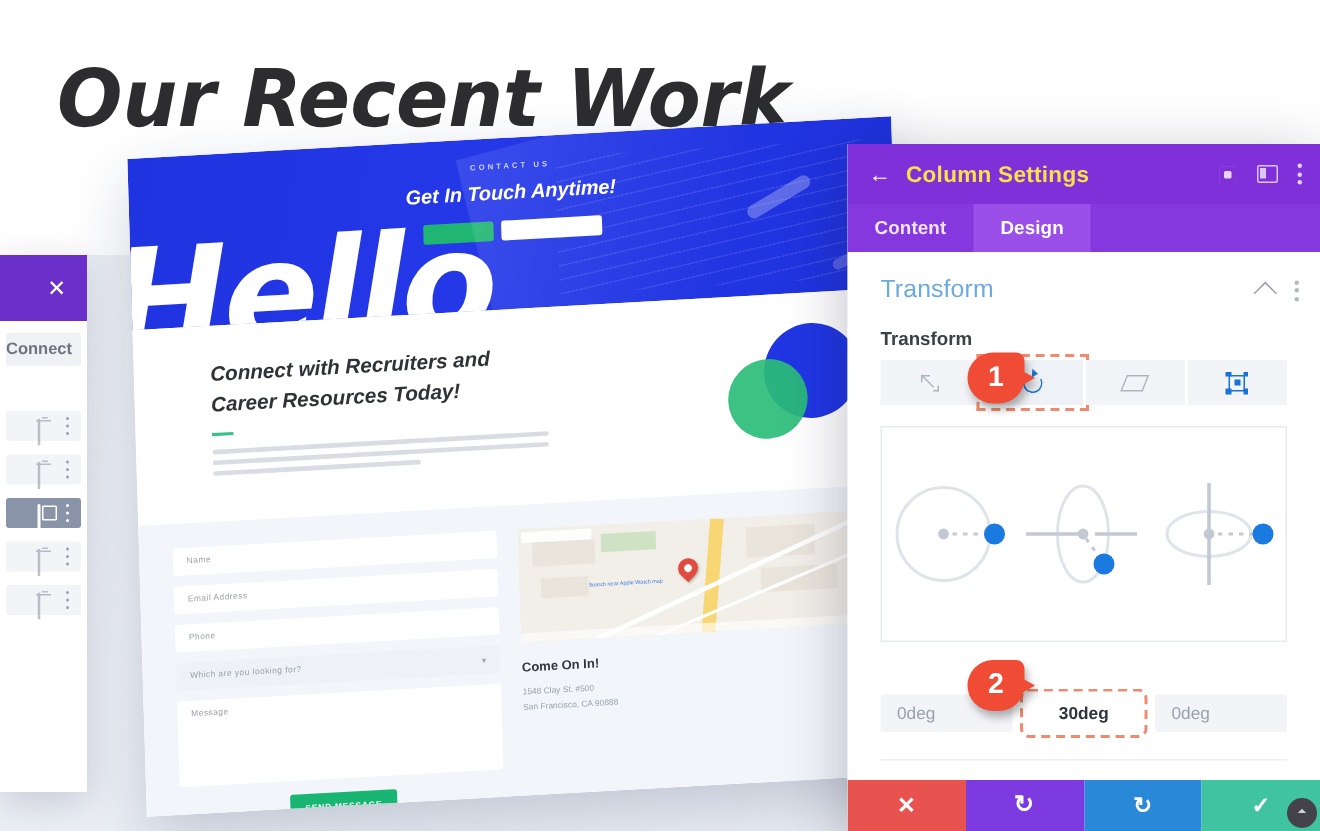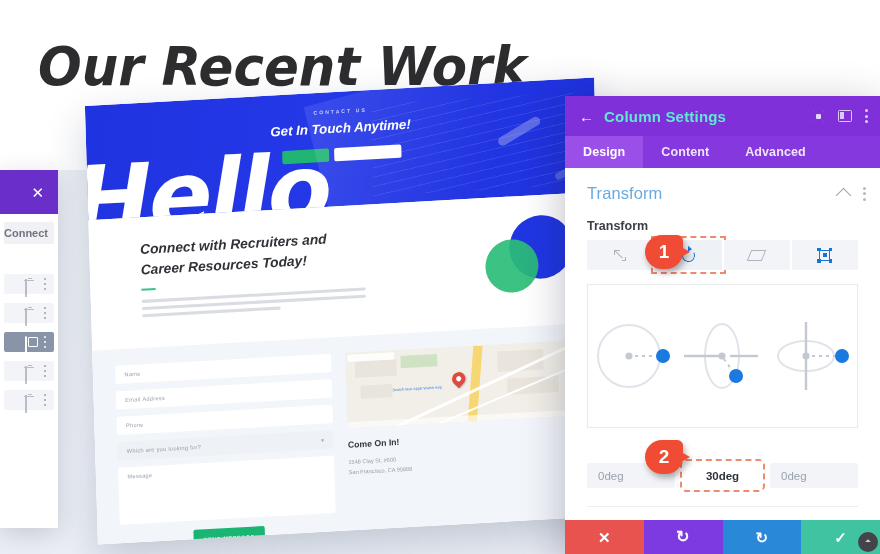--- a/index.html
+++ b/index.html
@@ -195,21 +195,21 @@
     position:absolute; right: 0; top: 96px; width: 315px; height: 458px;
     background: #ffffff;
     box-shadow: 0 10px 40px rgba(20,20,50,0.28);
     display:flex; flex-direction:column; overflow:hidden;
   }
   .s-header {
     height: 40px; background: #7f30d8;
     display:flex; align-items:center; padding: 0 12px 0 14px; gap: 10px;
   }
   .s-back { color:#fff; font-size:15px; line-height:1; }
-  .s-title { color:#5eead4; font-size: 15px; font-weight:600; flex:1; letter-spacing:.2px; }
+  .s-title { color:#fde047; font-size: 15px; font-weight:600; flex:1; letter-spacing:.2px; }
   .s-hicons { display:flex; align-items:center; gap: 13px; }
   .ico-focus { width:13px; height:13px; position:relative; }
   .ico-focus:before { content:""; position:absolute; inset:0; border:1.4px solid #c9a7ef; border-radius:2px;
      -webkit-mask: linear-gradient(#000,#000) padding-box, none; }
   .ico-focus:after { content:""; position:absolute; left:4px; top:4px; width:5px; height:5px; background:#e7d7fa; border-radius:1px;}
   .ico-split { width:14px; height:12px; border:1.4px solid #dcc8f5; border-radius:1.5px; position:relative;}
   .ico-split:after { content:""; position:absolute; left:1px; top:1px; width:3.6px; height:7.4px; background:#dcc8f5;}
   .ico-kebab { width:3px; height:14px; display:flex; flex-direction:column; justify-content:space-between;}
   .ico-kebab i { display:block; width:3px; height:3px; border-radius:50%; background:#e2d0f7;}
 
@@ -461,23 +461,22 @@
         <span class="ico-split"></span>
         <span class="ico-kebab">
             <i></i>
             <i></i>
             <i></i>
           </span>
       </span>
     </div>
 
     <div class="s-tabs">
+      <div class="s-tab">Content</div>
       <div class="s-tab active">Design</div>
-      <div class="s-tab">Content</div>
-      <div class="s-tab">Advanced</div>
     </div>
 
     <div class="s-body">
 
       <div class="sec-head">
         <span class="sec-title">Transform</span>
         <span class="chev-up"></span>
         <span class="kebab-gray">
             <i></i>
             <i></i>

